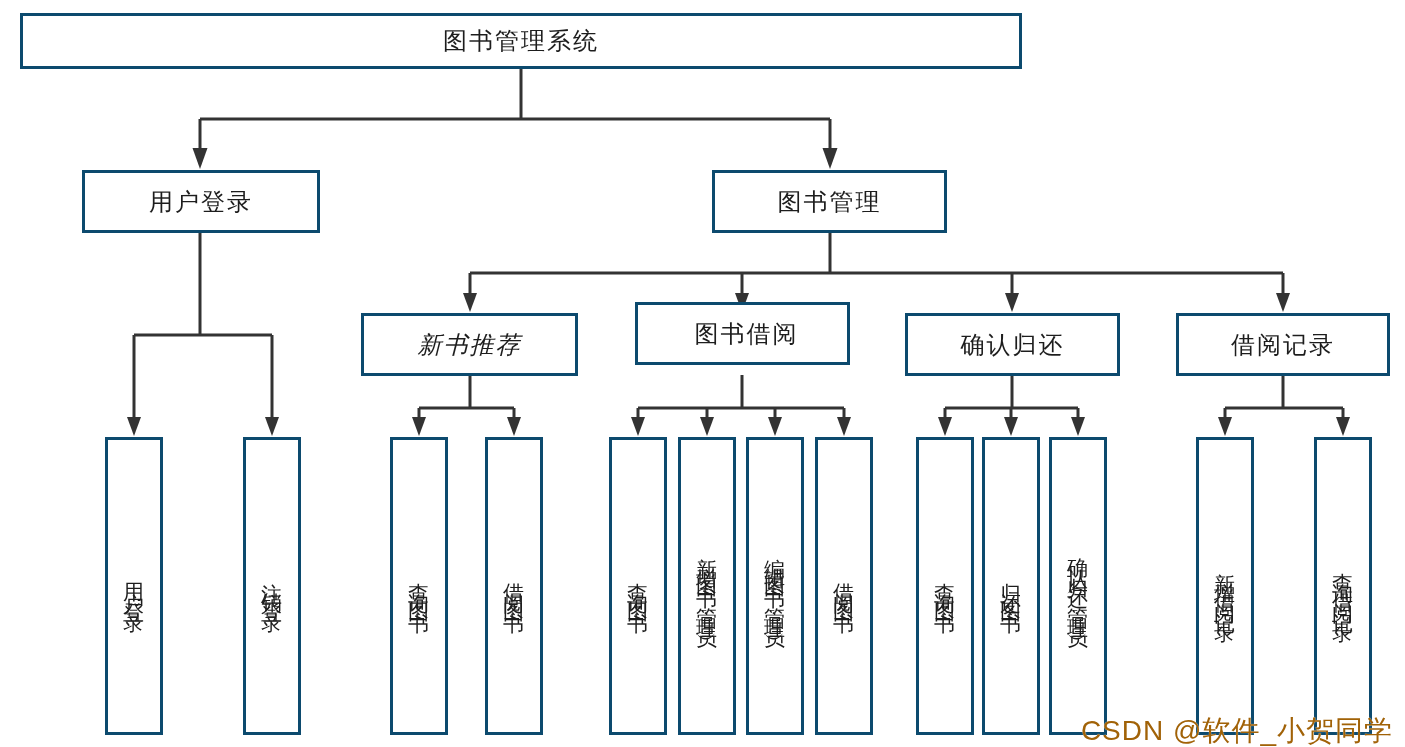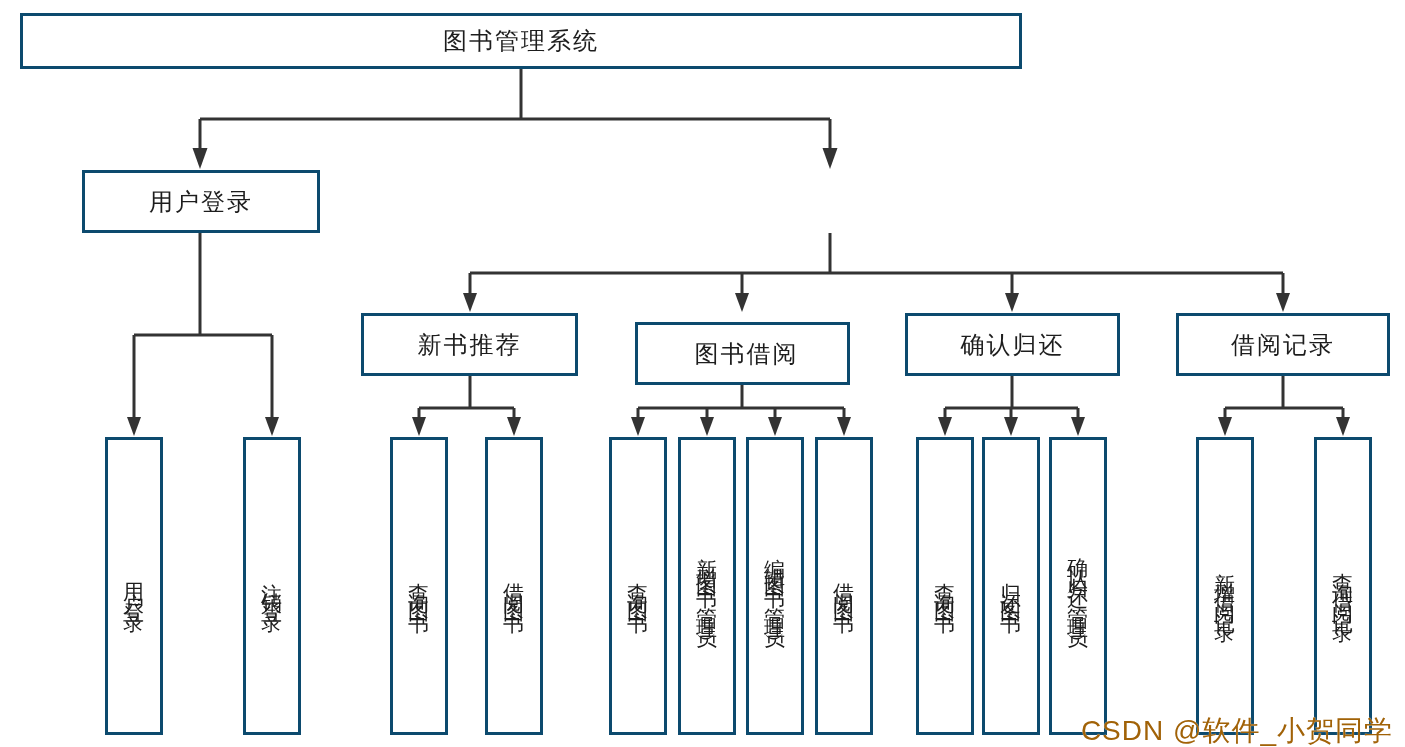--- a/index.html
+++ b/index.html
@@ -29,22 +29,22 @@
     letter-spacing:10px;
     line-height:1;
     white-space:normal;
   }
   
   #n-root{left:20px;top:13px;width:1002px;height:56px;}
   
   #n-user-login{left:82px;top:170px;width:238px;height:63px;}
   #n-book-mgmt{left:712px;top:170px;width:235px;height:63px;}
   
-  #n-new-book{left:361px;top:313px;width:217px;height:63px;}
-  #n-borrow{left:635px;top:322px;width:215px;height:63px;padding-left:8px;}
+  #n-new-book{left:361px;top:313px;width:217px;height:63px;font-style:italic;}
+  #n-borrow{left:635px;top:302px;width:215px;height:63px;padding-left:8px;}
   #n-current{left:905px;top:313px;width:215px;height:63px;}
   #n-records{left:1176px;top:313px;width:214px;height:63px;}
   
   .leaf{top:437px;width:58px;height:298px;}
   #l-0{left:105px;}  #l-1{left:243px;}
   #l-2{left:390px;}  #l-3{left:485px;}
   #l-4{left:609px;}  #l-5{left:678px;}
   #l-6{left:746px;}  #l-7{left:815px;}
   #l-8{left:916px;}  #l-9{left:982px;}
   #l-10{left:1049px;}
@@ -137,20 +137,21 @@
       <path class="ln" d="M1225 408 V418"></path>
       <path class="ah" d="M1218 417 L1232 417 L1225 436 Z"></path>
       <path class="ln" d="M1343 408 V418"></path>
       <path class="ah" d="M1336 417 L1350 417 L1343 436 Z"></path>
     </g>
   </svg>
 
   <div id="n-root" class="node">图书管理系统</div>
 
   <div id="n-user-login" class="node">用户登录</div>
+  <div id="n-book-mgmt" class="node">图书管理</div>
 
   <div id="n-new-book" class="node">新书推荐</div>
   <div id="n-borrow" class="node">图书借阅</div>
   <div id="n-current" class="node">确认归还</div>
   <div id="n-records" class="node">借阅记录</div>
 
   <div id="l-0" class="node leaf">用户登录</div>
   <div id="l-1" class="node leaf">注销登录</div>
   <div id="l-2" class="node leaf">查询图书</div>
   <div id="l-3" class="node leaf">借阅图书</div>

